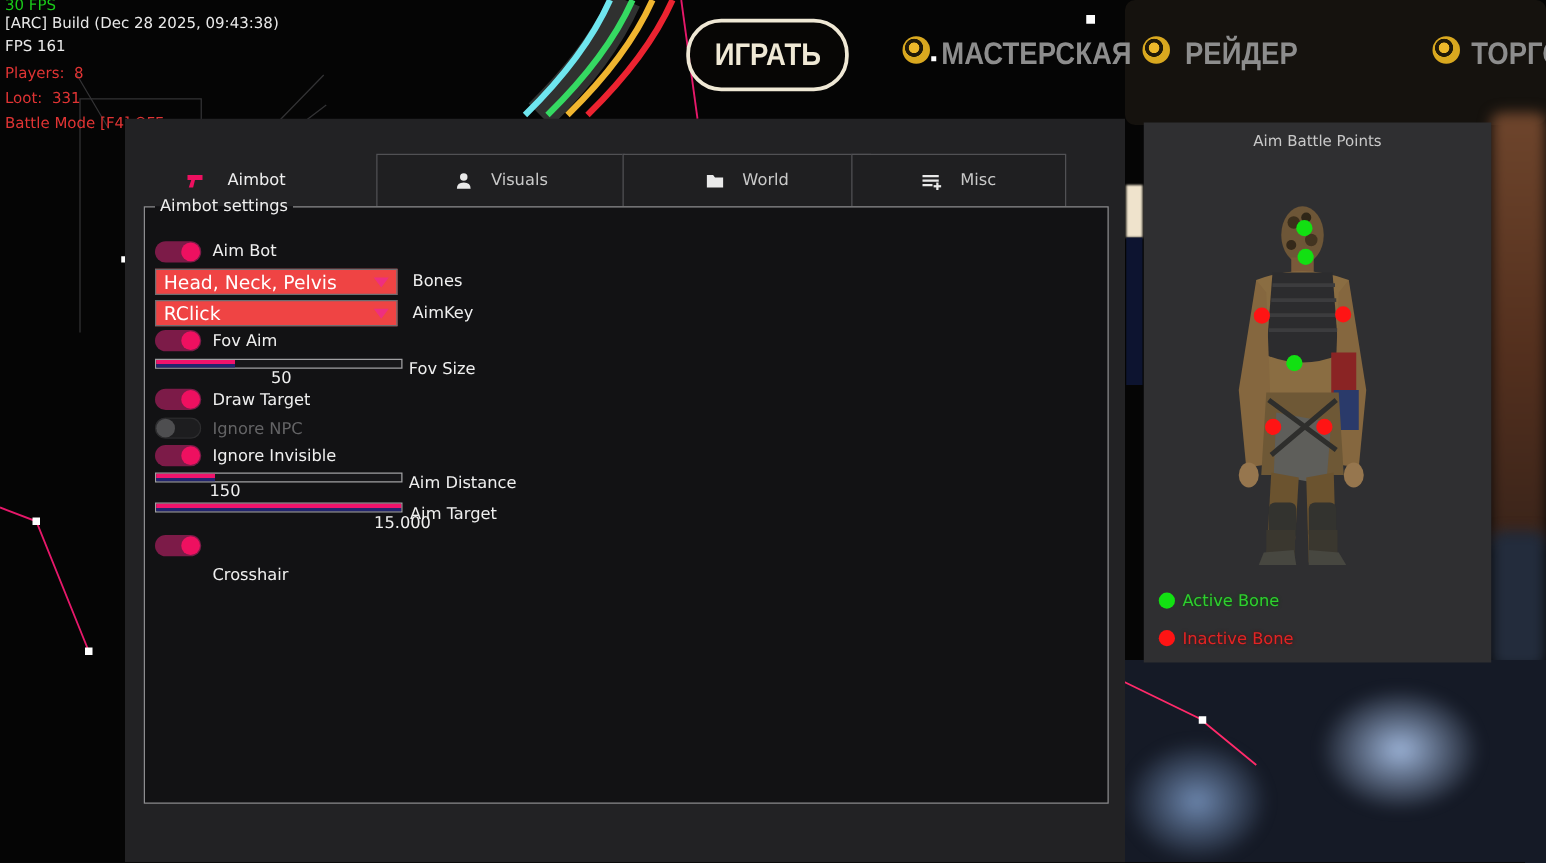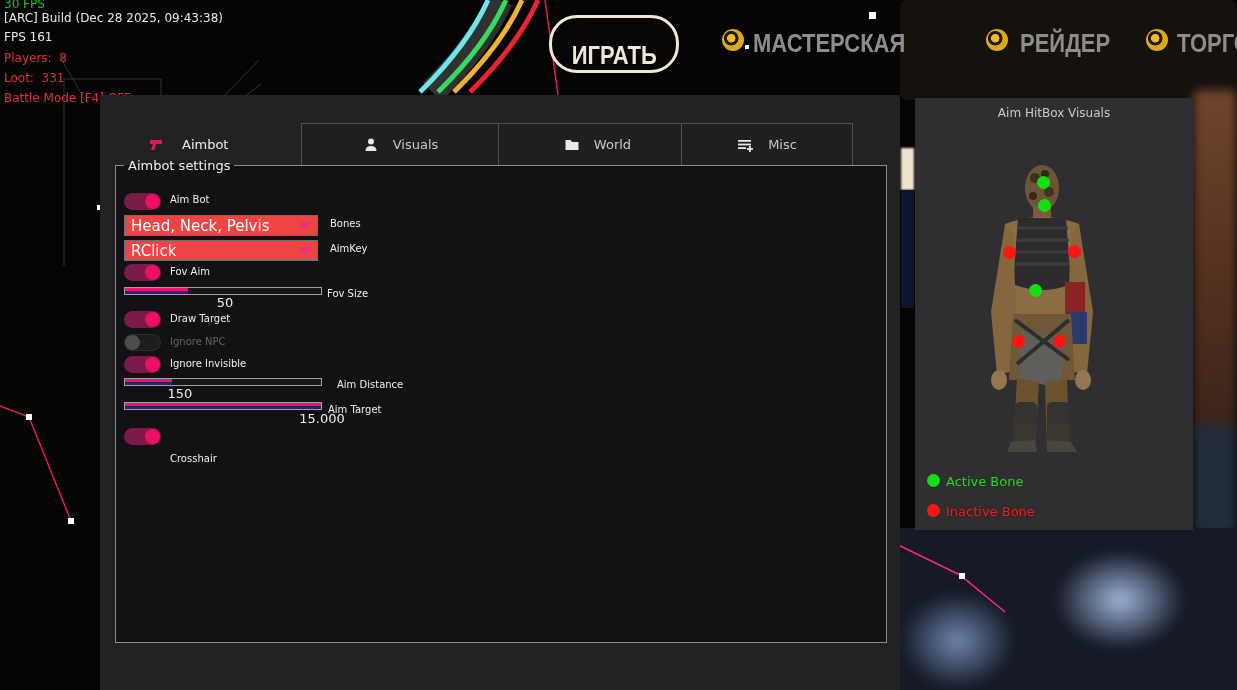--- a/index.html
+++ b/index.html
@@ -8,38 +8,38 @@
   .abs{position:absolute;}
   
   .bg-blob{position:absolute;filter:blur(5px);border-radius:8px;}
   
   .hud-line{position:absolute;left:4px;font-size:12px;white-space:pre;letter-spacing:0;}
   .hud-green{color:#19c819;}
   .hud-white{color:#e9e9e9;}
   .hud-red{color:#e03434;}
   
   .play-btn{position:absolute;left:549px;top:15px;width:124px;height:52px;border:3px solid #efe8d5;
-            border-radius:28px;display:flex;align-items:flex-end;justify-content:center;
+            border-radius:28px;display:flex;align-items:center;justify-content:center;
             color:#efe8d5;font:700 25px "Liberation Sans",sans-serif;background:rgba(10,8,6,.55);}
   .menu-item{position:absolute;top:29px;display:flex;align-items:flex-start;gap:9px;color:#8d8d8d;
              font:700 25px "Liberation Sans",sans-serif;}
   .menu-item .lbl{display:inline-block;transform:scaleX(.88);transform-origin:left center;white-space:nowrap;}
   .coin{width:22px;height:22px;border-radius:50%;flex:0 0 auto;
         background:radial-gradient(circle at 42% 42%, #eeb92a 0 4px, #211a08 4.5px 7px, #d9a81f 7.5px 11px);}
   
   #main-panel{position:absolute;left:100px;top:95px;width:800px;height:595px;background:#222224;}
   .tab-btn{position:absolute;top:123px;height:43px;background:#1f1f21;border:1px solid #515154;
            display:flex;align-items:center;justify-content:center;gap:14px;color:#c9c9c9;
            font-size:13px;box-sizing:border-box;}
   .tab-active{position:absolute;top:123px;height:43px;display:flex;align-items:center;gap:18px;
               color:#efefef;font-size:13px;}
   fieldset#group{position:absolute;left:115px;top:158px;width:770px;height:483px;
                  border:1px solid #8d8d8f;background:#121214;margin:0;padding:0;}
   fieldset#group legend{margin-left:8px;padding:0 4px;color:#efefef;font-size:13px;}
-  .ctl-label{position:absolute;color:#efefef;font-size:10px;white-space:nowrap;}
+  .ctl-label{position:absolute;color:#efefef;font-size:13px;white-space:nowrap;}
   .ctl-label.dim{color:#646466;}
   .toggle{position:absolute;width:37px;height:17px;border-radius:9px;cursor:pointer;}
   .toggle.on{background:#7c1b48;}
   .toggle.on::after{content:"";position:absolute;right:1px;top:1px;width:15px;height:15px;border-radius:50%;background:#ee1060;}
   .toggle.off{background:#1d1d1f;box-shadow:inset 0 0 0 1px #2d2d2f;}
   .toggle.off::after{content:"";position:absolute;left:1px;top:1px;width:15px;height:15px;border-radius:50%;background:#4e4e50;}
   .dropdown{position:absolute;width:194px;height:21px;background:#ef4444;border:1px solid #6e6e71;
             box-sizing:border-box;display:flex;align-items:center;padding:0 6px;color:#fff;
             font-size:15px;cursor:pointer;}
   .dropdown .arrow{margin-left:auto;width:0;height:0;border-left:6px solid transparent;
@@ -102,21 +102,21 @@
   <div class="hud-line hud-red" style="top:71px;">Loot:  331</div>
   <div class="hud-line hud-red" style="top:91px;">Battle Mode [F4] OFF</div>
 
   <div class="play-btn">
     <span class="lbl" style="display:inline-block;transform:scaleX(.88);">ИГРАТЬ</span>
   </div>
   <div class="menu-item" style="left:722px;">
     <span class="coin"></span>
     <span class="lbl">МАСТЕРСКАЯ</span>
   </div>
-  <div class="menu-item" style="left:986px;gap:12px;">
+  <div class="menu-item" style="left:914px;gap:12px;">
     <span class="coin"></span>
     <span class="lbl">РЕЙДЕР</span>
   </div>
   <div class="menu-item" style="left:1146px;">
     <span class="coin"></span>
     <span class="lbl">ТОРГО</span>
   </div>
 
   <div id="main-panel"></div>
 
@@ -183,34 +183,34 @@
 
   <div class="toggle off" style="left:124px;top:334px;"></div>
   <div class="ctl-label dim" style="left:170px;top:336px;">Ignore NPC</div>
 
   <div class="toggle on" style="left:124px;top:356px;"></div>
   <div class="ctl-label" style="left:170px;top:358px;">Ignore Invisible</div>
 
   <div class="slider" style="left:124px;top:378px;">
     <div class="fill" style="width:24%;"></div>
   </div>
-  <div class="ctl-label" style="left:327px;top:379px;margin-left:10px;">Aim Distance</div>
+  <div class="ctl-label" style="left:327px;top:379px;">Aim Distance</div>
   <div class="slider-val" style="left:158px;top:386px;width:44px;">150</div>
 
   <div class="slider" style="left:124px;top:402px;">
     <div class="fill" style="width:100%;"></div>
   </div>
   <div class="ctl-label" style="left:328px;top:404px;">Aim Target</div>
   <div class="slider-val" style="left:292px;top:411px;width:60px;">15.000</div>
 
   <div class="toggle on" style="left:124px;top:428px;"></div>
   <div class="ctl-label" style="left:170px;top:430px;margin-top:23px;">Crosshair</div>
 
   <div id="hitbox-panel">
-    <div id="hitbox-title">Aim HitBox Visuals</div>
+    <div id="hitbox-title">Aim Battle Points</div>
   </div>
 
   <svg class="abs" style="left:985px;top:162px;" width="112" height="292" viewBox="0 0 112 292">
     <g>
       <ellipse cx="57" cy="26" rx="17" ry="23" fill="#6d5637"></ellipse>
       <circle cx="50" cy="16" r="5" fill="#3c2f1c"></circle>
         <circle cx="64" cy="30" r="5" fill="#423420"></circle>
       <circle cx="60" cy="12" r="4" fill="#2f2617"></circle>
         <circle cx="48" cy="34" r="4" fill="#35291a"></circle>
       <rect x="48" y="44" width="18" height="12" fill="#7a5a3a"></rect>

